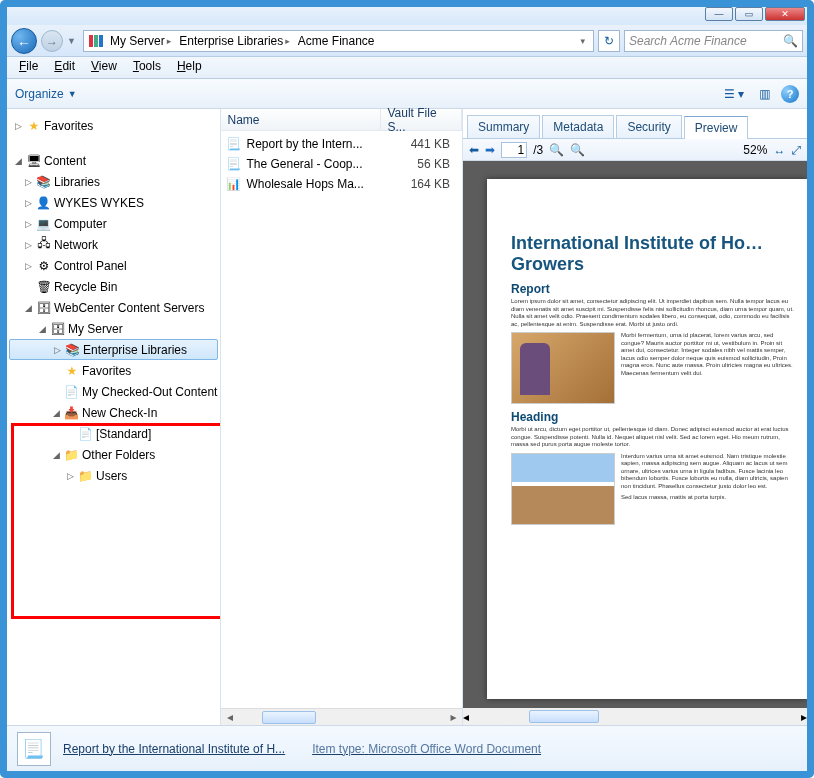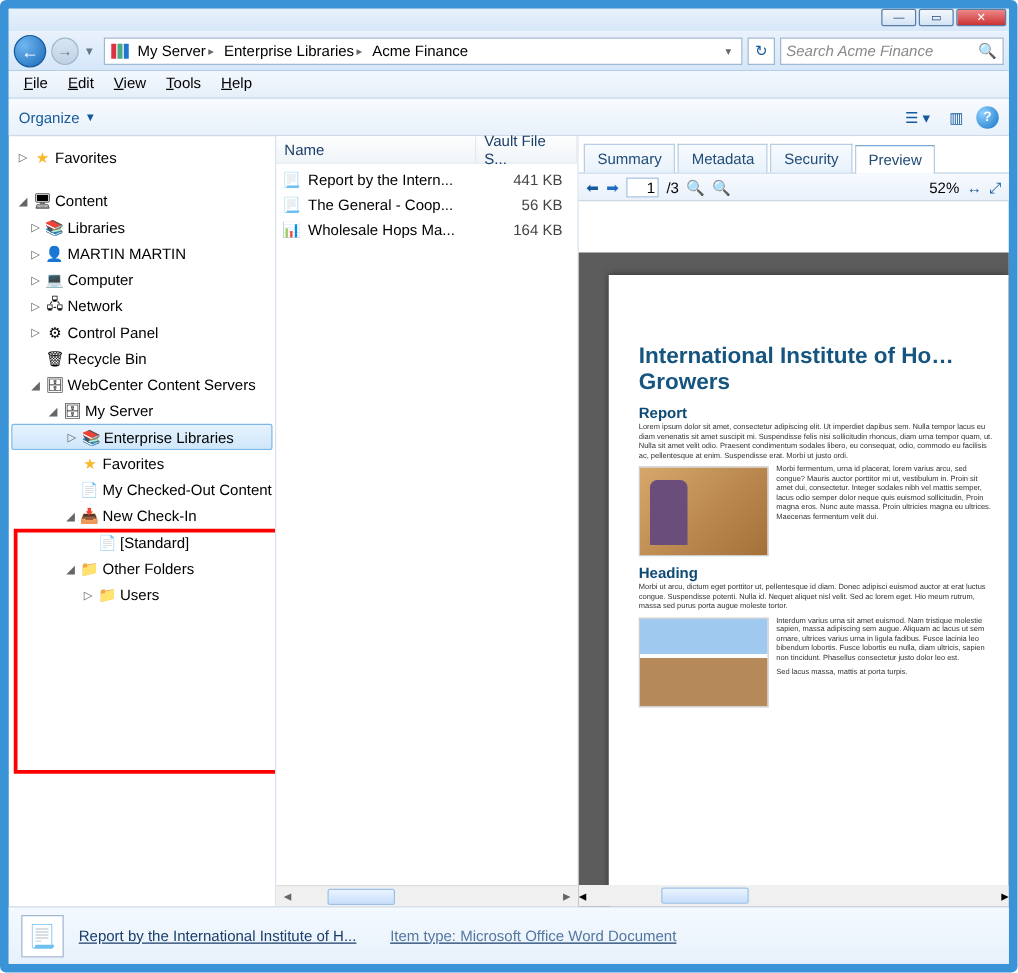--- a/index.html
+++ b/index.html
@@ -58,21 +58,21 @@
   .hscroll .arrow { width:17px; height:15px; display:flex; align-items:center; justify-content:center; color:#666; }
   
   .preview-pane { flex:1; display:flex; flex-direction:column; }
   .pv-tabs { display:flex; background:#fff; border-bottom:1px solid #b7cde3; padding:6px 4px 0 4px; gap:0; }
   .pv-tab { padding:4px 10px; border:1px solid #b7cde3; border-bottom:none; background:linear-gradient(#f8fbff,#e8f1fb); color:#204d77; margin-right:2px;}
   .pv-tab.active { background:#fff; position:relative; top:1px; border-top:1px solid #7fa7d6;}
   .pv-toolbar { height:22px; border-bottom:1px solid #cdd9e6; display:flex; align-items:center; padding:0 6px; gap:6px; background:linear-gradient(#f7faff,#eaf1fb); }
   .pv-tb-btn { display:flex; align-items:center; gap:2px; color:#155a9c; }
   .pv-page { width:26px; text-align:right; border:1px solid #a8c2de; background:#fff; padding:0 2px; }
   .pv-zoom { margin-left:auto; display:flex; align-items:flex-end; gap:6px;}
-  .pv-body { flex:1; background:#5c5c5c; overflow:hidden; position:relative; padding:18px 0 0 24px;margin-top:41px; }
+  .pv-body { flex:1; background:#5c5c5c; overflow:hidden; position:relative; padding:18px 0 0 24px; }
   .doc-page { width:320px; height:520px; background:#fff; box-shadow:0 0 6px rgba(0,0,0,.5); padding:54px 10px 10px 24px; overflow:hidden; }
   .doc-title { color:#16557f; font-size:18px; font-weight:bold; line-height:1.15; margin-bottom:8px; }
   .doc-h { color:#0e4b74; font-weight:bold; margin:6px 0 2px; }
   .doc-p { font-size:6px; color:#333; line-height:1.25; margin-bottom:4px; }
   .doc-row { display:flex; gap:6px; margin-bottom:6px;}
   .doc-img { width:104px; height:72px; background:linear-gradient(135deg,#d6a76a,#a47038); border:1px solid #ccc; position:relative; overflow:hidden;}
   .doc-img.store::after{content:"";position:absolute;left:8px;top:10px;width:30px;height:52px;background:#6a4d7a;border-radius:6px 6px 0 0;}
   .doc-img.house { background:linear-gradient(#9fc9ee 0 40%, #fff 40% 45%, #b5895a 45% 100%);}
   .pv-hscroll { position:absolute; bottom:0; left:0; right:0; height:17px; background:#f0f0f0; display:flex; align-items:center;}
   .pv-hscroll .thumb { margin-left:60px; width:70px; height:13px; background:linear-gradient(#eaf4fe,#c7defd); border:1px solid #9bc1e8; border-radius:2px;}
@@ -166,21 +166,21 @@
             <span>Content</span>
           </div>
         <div class="tree-row indent1">
             <span class="tw">▷</span>
             <span class="ico">📚</span>
             <span>Libraries</span>
           </div>
         <div class="tree-row indent1">
             <span class="tw">▷</span>
             <span class="ico">👤</span>
-            <span>MARTIN MARTIN</span>
+            <span>WYKES WYKES</span>
           </div>
         <div class="tree-row indent1">
             <span class="tw">▷</span>
             <span class="ico">💻</span>
             <span>Computer</span>
           </div>
         <div class="tree-row indent1">
             <span class="tw">▷</span>
             <span class="ico">🖧</span>
             <span>Network</span>

